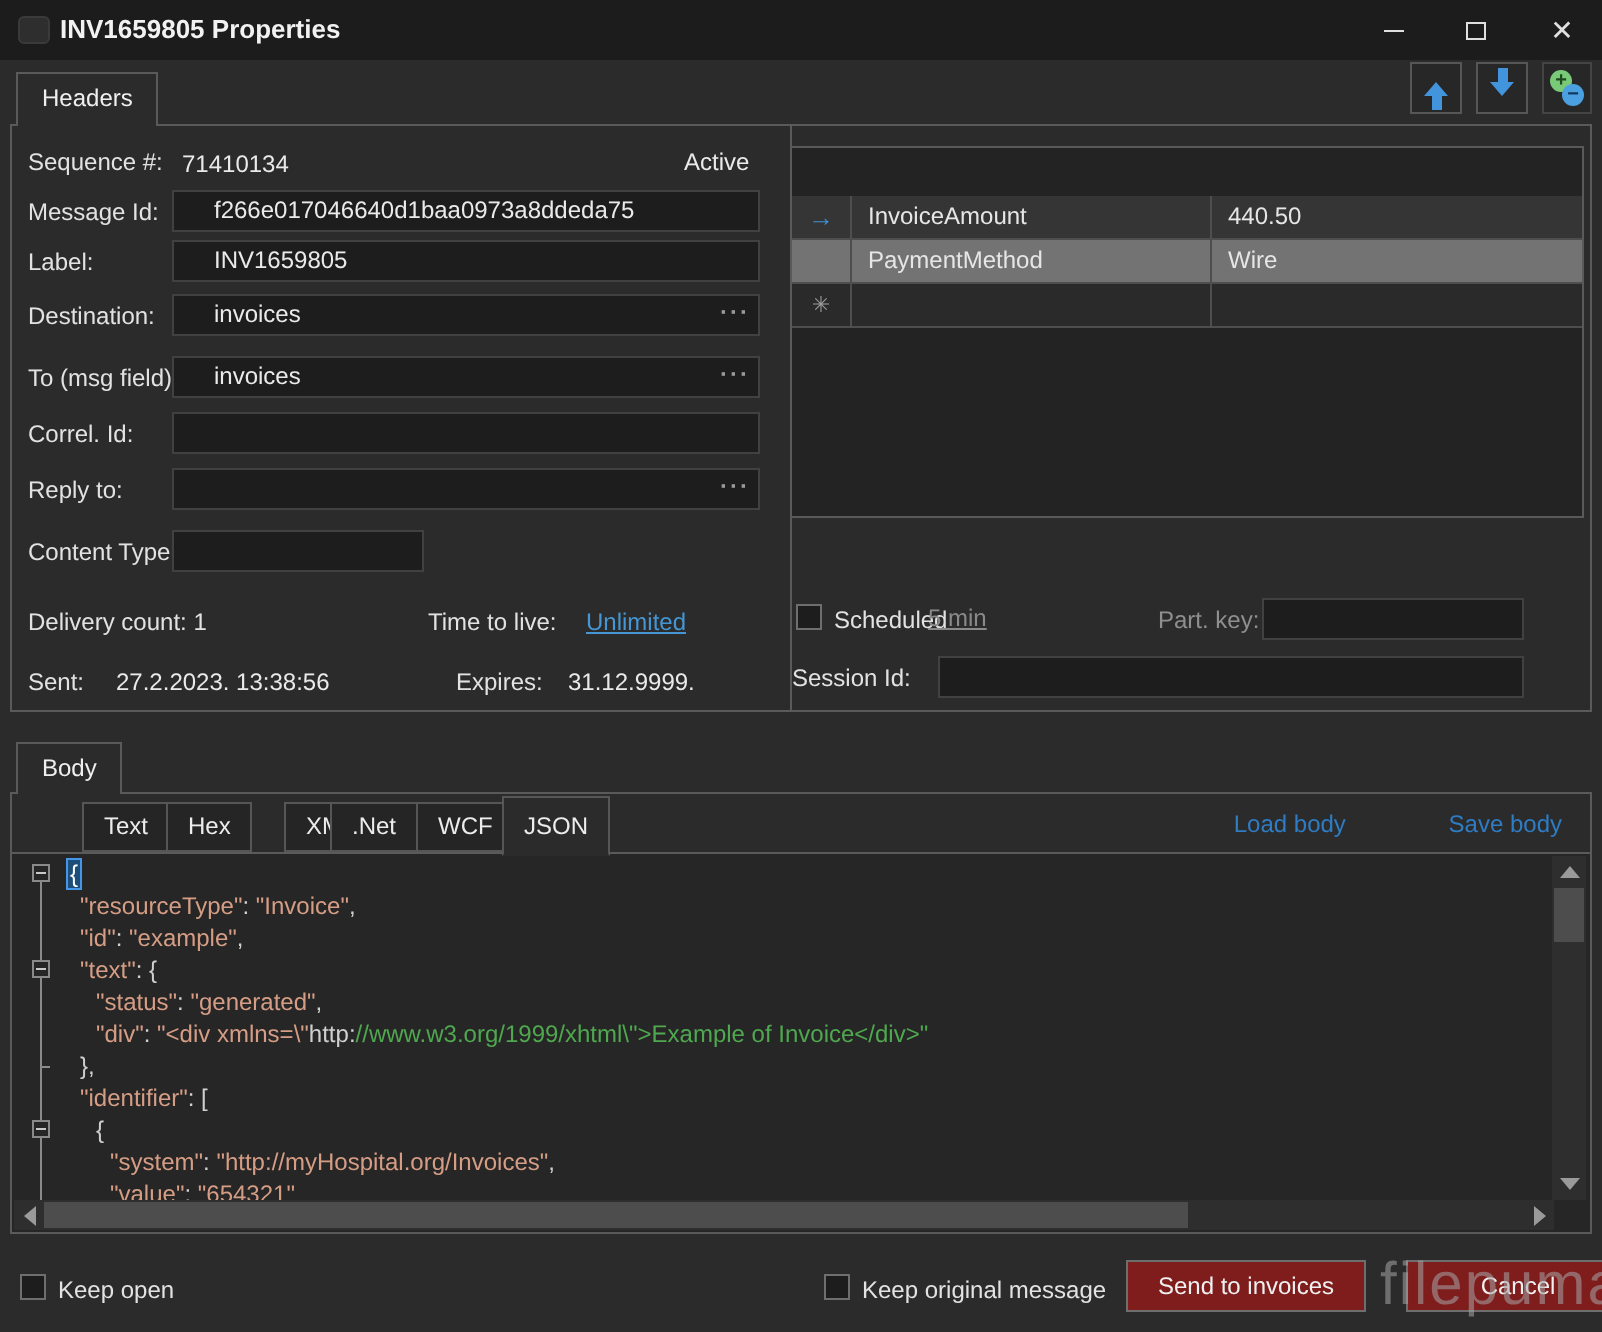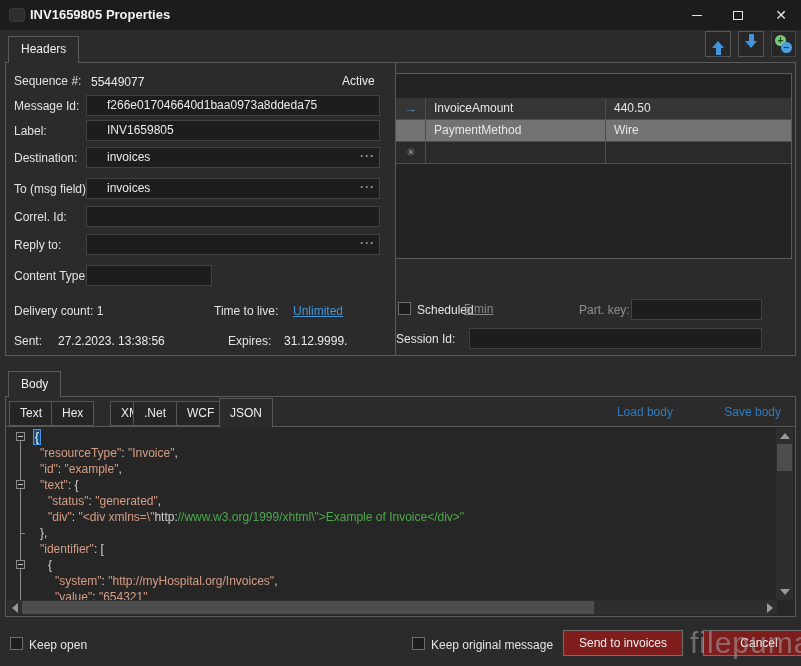--- a/index.html
+++ b/index.html
@@ -58,21 +58,21 @@
   .grow-2{top:46px;height:22px;background:#737373;}
   .grow-new{top:68px;height:22px;background:#2a2a2a;}
   .cur-arrow{color:#3f8fd6;font-size:13px;}
   .star{color:#9a9a9a;font-size:11px;}
   
   .checkbox{position:absolute;width:13px;height:13px;background:#1d1d1d;border:1px solid #6e6e6e;}
   
   .bpanel{position:absolute;left:5px;top:396px;width:791px;height:221px;border:1px solid #5a5a5a;background:#262626;}
   .fmt-strip{position:absolute;left:0;top:0;width:789px;height:30px;background:#2b2b2b;border-bottom:1px solid #5a5a5a;}
   .fmt-tab{position:absolute;top:4px;height:25px;border:1px solid #565656;background:#252525;
-           padding:4px 10px 0 10px;color:#ececec;}
+           padding:4px 10px 0 10px;color:#ececec;margin-left:32px;}
   .fmt-tab.sel{top:1px;height:30px;background:#2b2b2b;border-bottom:1px solid #2b2b2b;padding-top:7px;z-index:2;}
   .body-links{position:absolute;right:14px;top:8px;}
   .body-link{color:#2e7cc4;margin-left:48px;cursor:pointer;}
   
   .code{position:absolute;left:1px;top:30px;width:770px;height:174px;background:#262626;overflow:hidden;padding-top:2px;}
   .cline{display:flex;height:16px;line-height:16px;white-space:pre;font-size:12px;}
   .fold{position:relative;width:24px;flex:none;}
   .fold::before{content:"";position:absolute;left:13px;width:1px;background:#8a8a8a;}
   .f-line::before{top:0;bottom:0;}
   .f-boxfirst::before{top:12px;bottom:0;}
@@ -135,21 +135,21 @@
     <span class="prop-icon">
       <span class="circ circ-add">+</span>
         <span class="circ circ-rem">−</span>
     </span>
   </div>
 
   <div class="hpanel">
     <div class="vdivider"></div>
 
     <div class="flabel" style="left:8px;top:11px;">Sequence #:</div>
-    <div class="fvalue" style="left:85px;top:12px;">55449077</div>
+    <div class="fvalue" style="left:85px;top:12px;">71410134</div>
     <div class="fvalue" style="left:336px;top:11px;">Active</div>
 
     <div class="flabel" style="left:8px;top:36px;">Message Id:</div>
     <div class="field" style="left:80px;top:32px;width:294px;"><span>f266e017046640d1baa0973a8ddeda75</span></div>
 
     <div class="flabel" style="left:8px;top:61px;">Label:</div>
     <div class="field" style="left:80px;top:57px;width:294px;"><span>INV1659805</span></div>
 
     <div class="flabel" style="left:8px;top:88px;">Destination:</div>
     <div class="field" style="left:80px;top:84px;width:294px;"><span>invoices</span><span class="dots">···</span></div>

